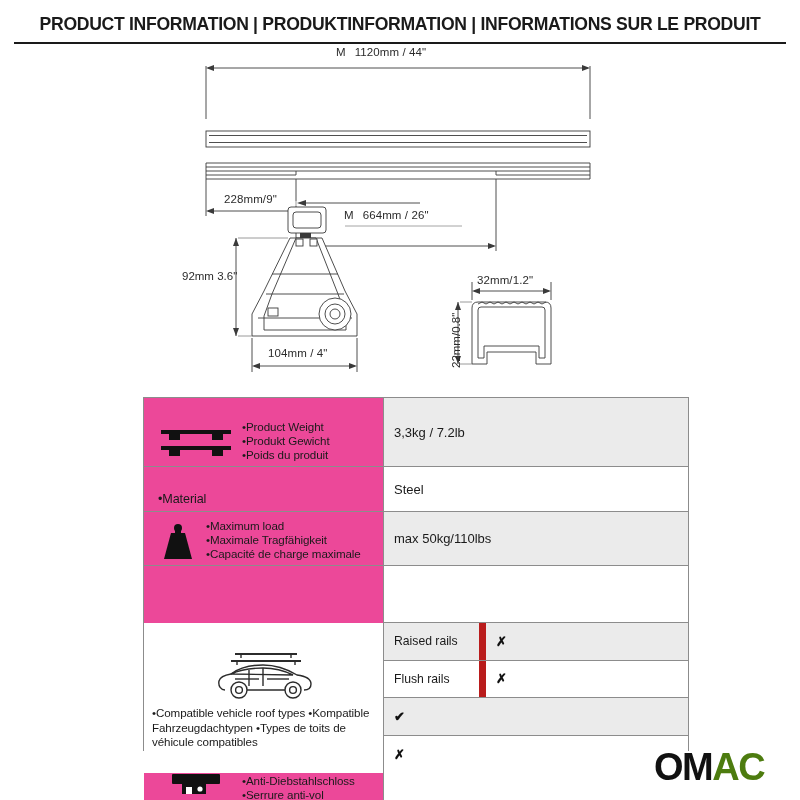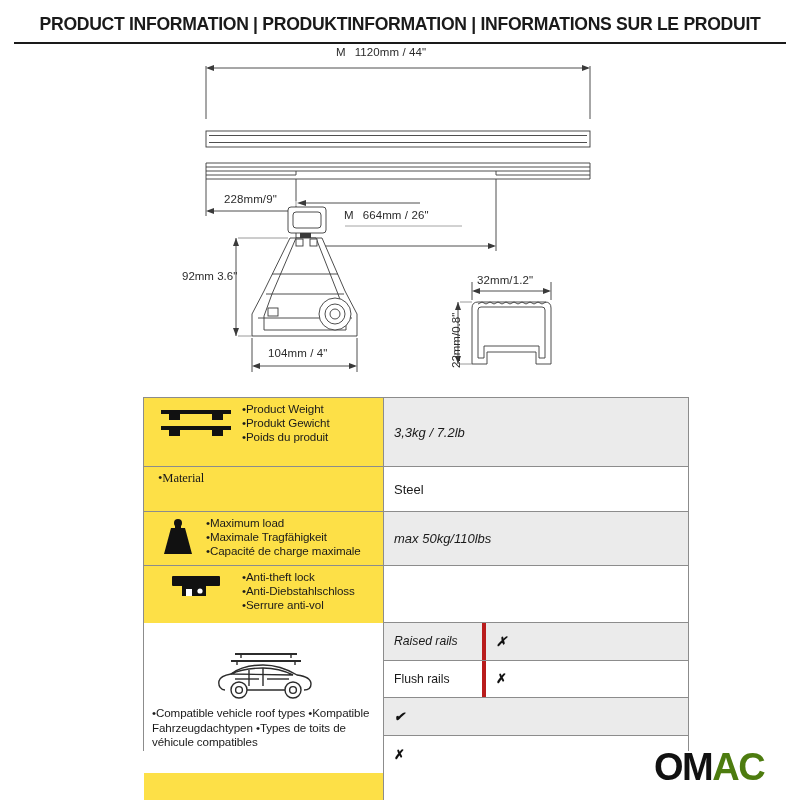--- a/index.html
+++ b/index.html
@@ -80,33 +80,33 @@
     display: flex;
     width: 100%;
     border-bottom: 1px solid #8c8c8c;
   }
   .srow:last-child { border-bottom: none; }
   .cell-left {
     width: 240px;
     flex: 0 0 240px;
     border-right: 1px solid #8c8c8c;
     display: flex;
-    align-items: flex-start;
+    align-items: flex-end;
     padding: 4px 4px 4px 6px;
-    background: #fde047;
+    background: #ec4899;
   }
   .cell-right {
     flex: 1 1 auto;
     display: flex;
     align-items: center;
     padding: 4px 10px;
     font-size: 13px;
     color: #1a1a1a;
   }
-  .shaded { background: #ebebeb; font-style: italic; }
+  .shaded { background: #ebebeb; }
   .plain  { background: #ffffff; }
 
   .icon-box {
     flex: 0 0 auto;
     width: 92px;
     display: flex;
     align-items: center;
     justify-content: center;
   }
   .label-box {
@@ -146,21 +146,21 @@
   .roof-sub {
     display: flex;
     align-items: center;
     height: 37.5px;
     border-bottom: 1px solid #8c8c8c;
   }
   .roof-sub:last-child { border-bottom: none; }
   .roof-name {
     width: 102px;
     flex: 0 0 102px;
-    border-right: 4px solid #b91c1c;
+    border-right: 7px solid #b91c1c;
     height: 100%;
     display: flex;
     align-items: center;
     padding-left: 10px;
     font-size: 12.2px;
     color: #1a1a1a;
   }
   .roof-val {
     flex: 1 1 auto;
     height: 100%;
@@ -351,21 +351,21 @@
           <span class="ln">•Product Weight</span>
           <span class="ln">•Produkt Gewicht</span>
           <span class="ln">•Poids du produit</span>
         </div>
       </div>
       <div class="cell-right shaded">3,3kg / 7.2lb</div>
     </div>
 
     <div class="srow" style="height:45px;">
       <div class="cell-left">
-        <div class="label-box" style="padding-left:8px;font-family:Liberation Serif, serif;">
+        <div class="label-box" style="padding-left:8px;">
           <span class="ln" style="font-size:12.6px;">•Material</span>
         </div>
       </div>
       <div class="cell-right plain">Steel</div>
     </div>
 
     <div class="srow" style="height:54px;">
       <div class="cell-left">
         <div class="icon-box" style="width:56px;">
           <svg width="38" height="40" viewBox="0 0 38 40">

